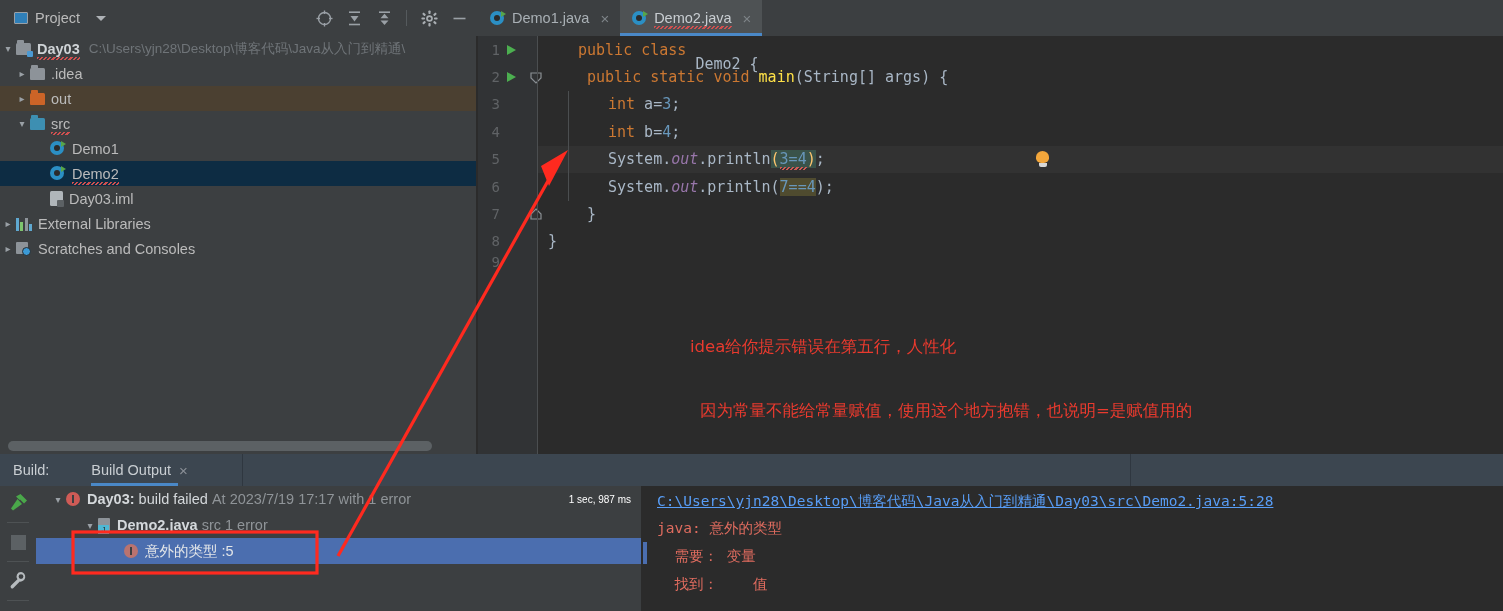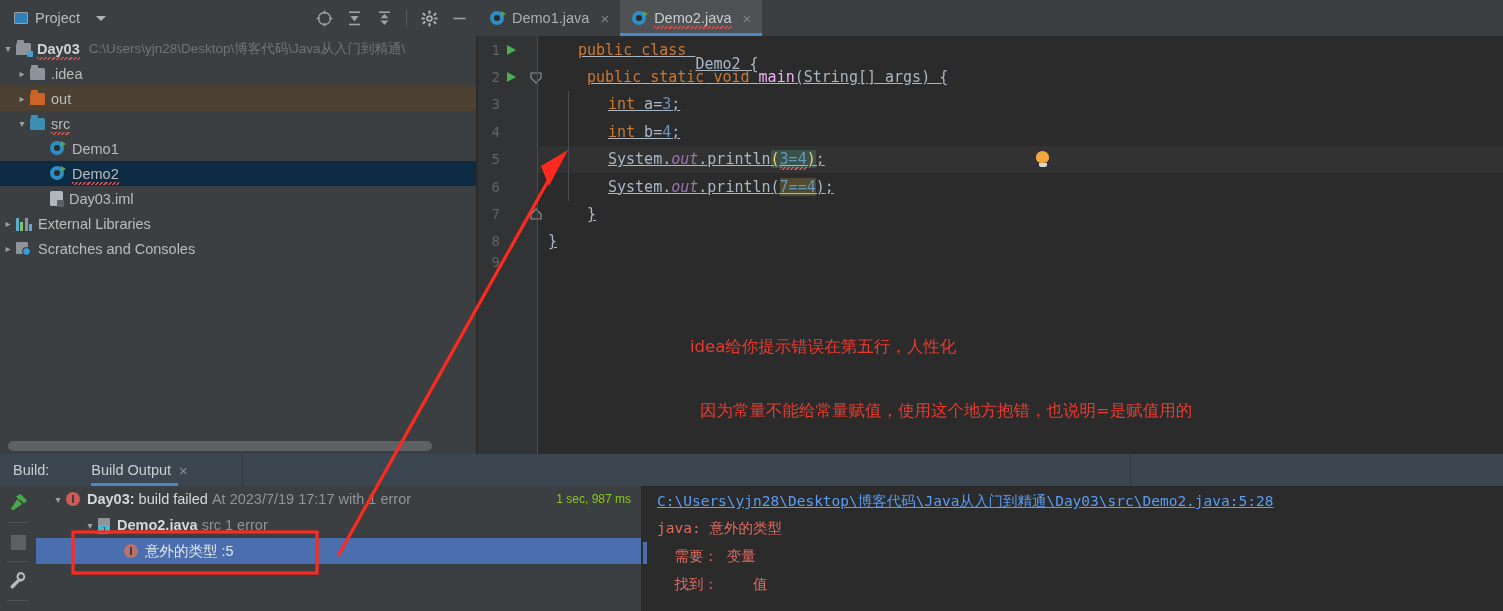--- a/index.html
+++ b/index.html
@@ -146,32 +146,32 @@
   .run-tri {
     margin-left: 7px; width: 0; height: 0; border-left: 9px solid #4caf50;
     border-top: 5.5px solid transparent; border-bottom: 5.5px solid transparent;
   }
   .fold-v {
     position: absolute; left: 52px; width: 12px; height: 12px;
   }
   .gsep { position: absolute; left: 59px; top: 0; width: 1px; height: 418px; background: #4b4e50; }
   .codeline {
     position: absolute; left: 60px; height: 27.4px; display: flex; align-items: center;
-    white-space: pre; color: #a9b7c6; text-decoration: underline;
+    white-space: pre; color: #a9b7c6;
   }
   .hl-row { position: absolute; left: 0; width: 1025px; height: 27.4px; background: #323232; }
   .bulb {
     position: absolute; width: 13px; height: 16px;
   }
   .bulb .glass { width: 13px; height: 12px; border-radius: 50% 50% 40% 40%; background: #f2a63b; }
   .bulb .base { width: 8px; height: 4px; margin: 0 auto; background: #d8d8d8; border-radius: 0 0 2px 2px; }
 
   .k { color: #cc7832; }       
   .cls { color: #a9b7c6; margin-top: 29px; }
-  .mth { color: #f0abfc; }     
+  .mth { color: #fde047; }     
   .num { color: #6897bb; }     
   .fld { color: #9876aa; font-style: italic; } 
   .pn  { color: #a9b7c6; }
   .paren-y { color: #ffc66d; }
   .hl-teal { background: #3a534a; }
   .hl-olive { background: #4f4b2f; }
   .err-squig { position: relative; }
   .err-squig::after {
     content: ""; position: absolute; left: 0; right: 0; bottom: -2px; height: 3px;
     background-image: repeating-linear-gradient(135deg,#cf5b56 0 1.5px,transparent 1.5px 3px);
@@ -220,21 +220,21 @@
   .err-circle {
     width: 14px; height: 14px; border-radius: 50%; background: #cf5b56; flex: 0 0 14px;
     position: relative; margin-right: 7px;
   }
   .err-circle::after {
     content: ""; position: absolute; left: 6px; top: 3px; width: 2px; height: 8px;
     background: #3c3f41;
   }
   .err-circle.pale { background: #b9736f; }
   .small-dim { color: #8f9498; }
-  .duration { position: absolute; right: 10px; color: #84cc16; font-size: 12px; }
+  .duration { position: absolute; right: 10px; color: #ffffff; font-size: 10px; }
   .jfile-icon {
     width: 12px; height: 14px; flex: 0 0 12px; background: #8d9399; border-radius: 1px;
     margin-right: 7px; position: relative;
   }
   .jfile-icon::after {
     content: "J"; position: absolute; left: 0; bottom: -2px; width: 11px; height: 9px;
     background: #4db8d4; color: #2b2b2b; font-size: 8px; line-height: 9px; text-align: center;
     font-family: "Liberation Sans", sans-serif;
   }
   .vdiv-build { position: absolute; left: 641px; top: 32px; width: 2px; height: 125px; background: #2b2b2b; }

